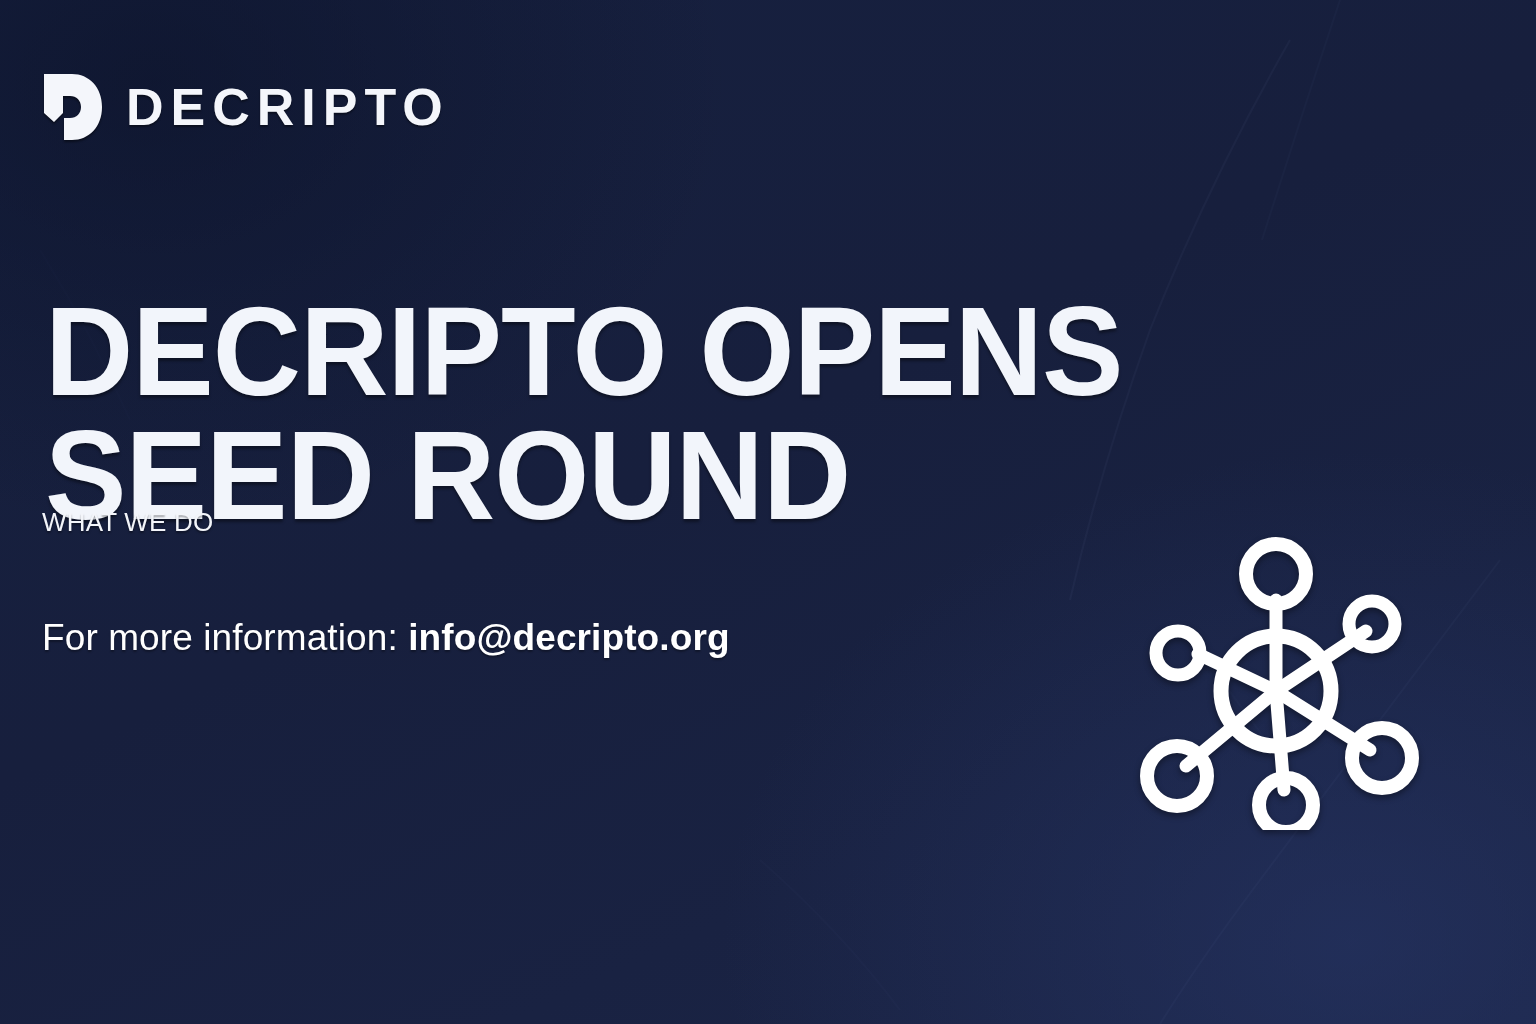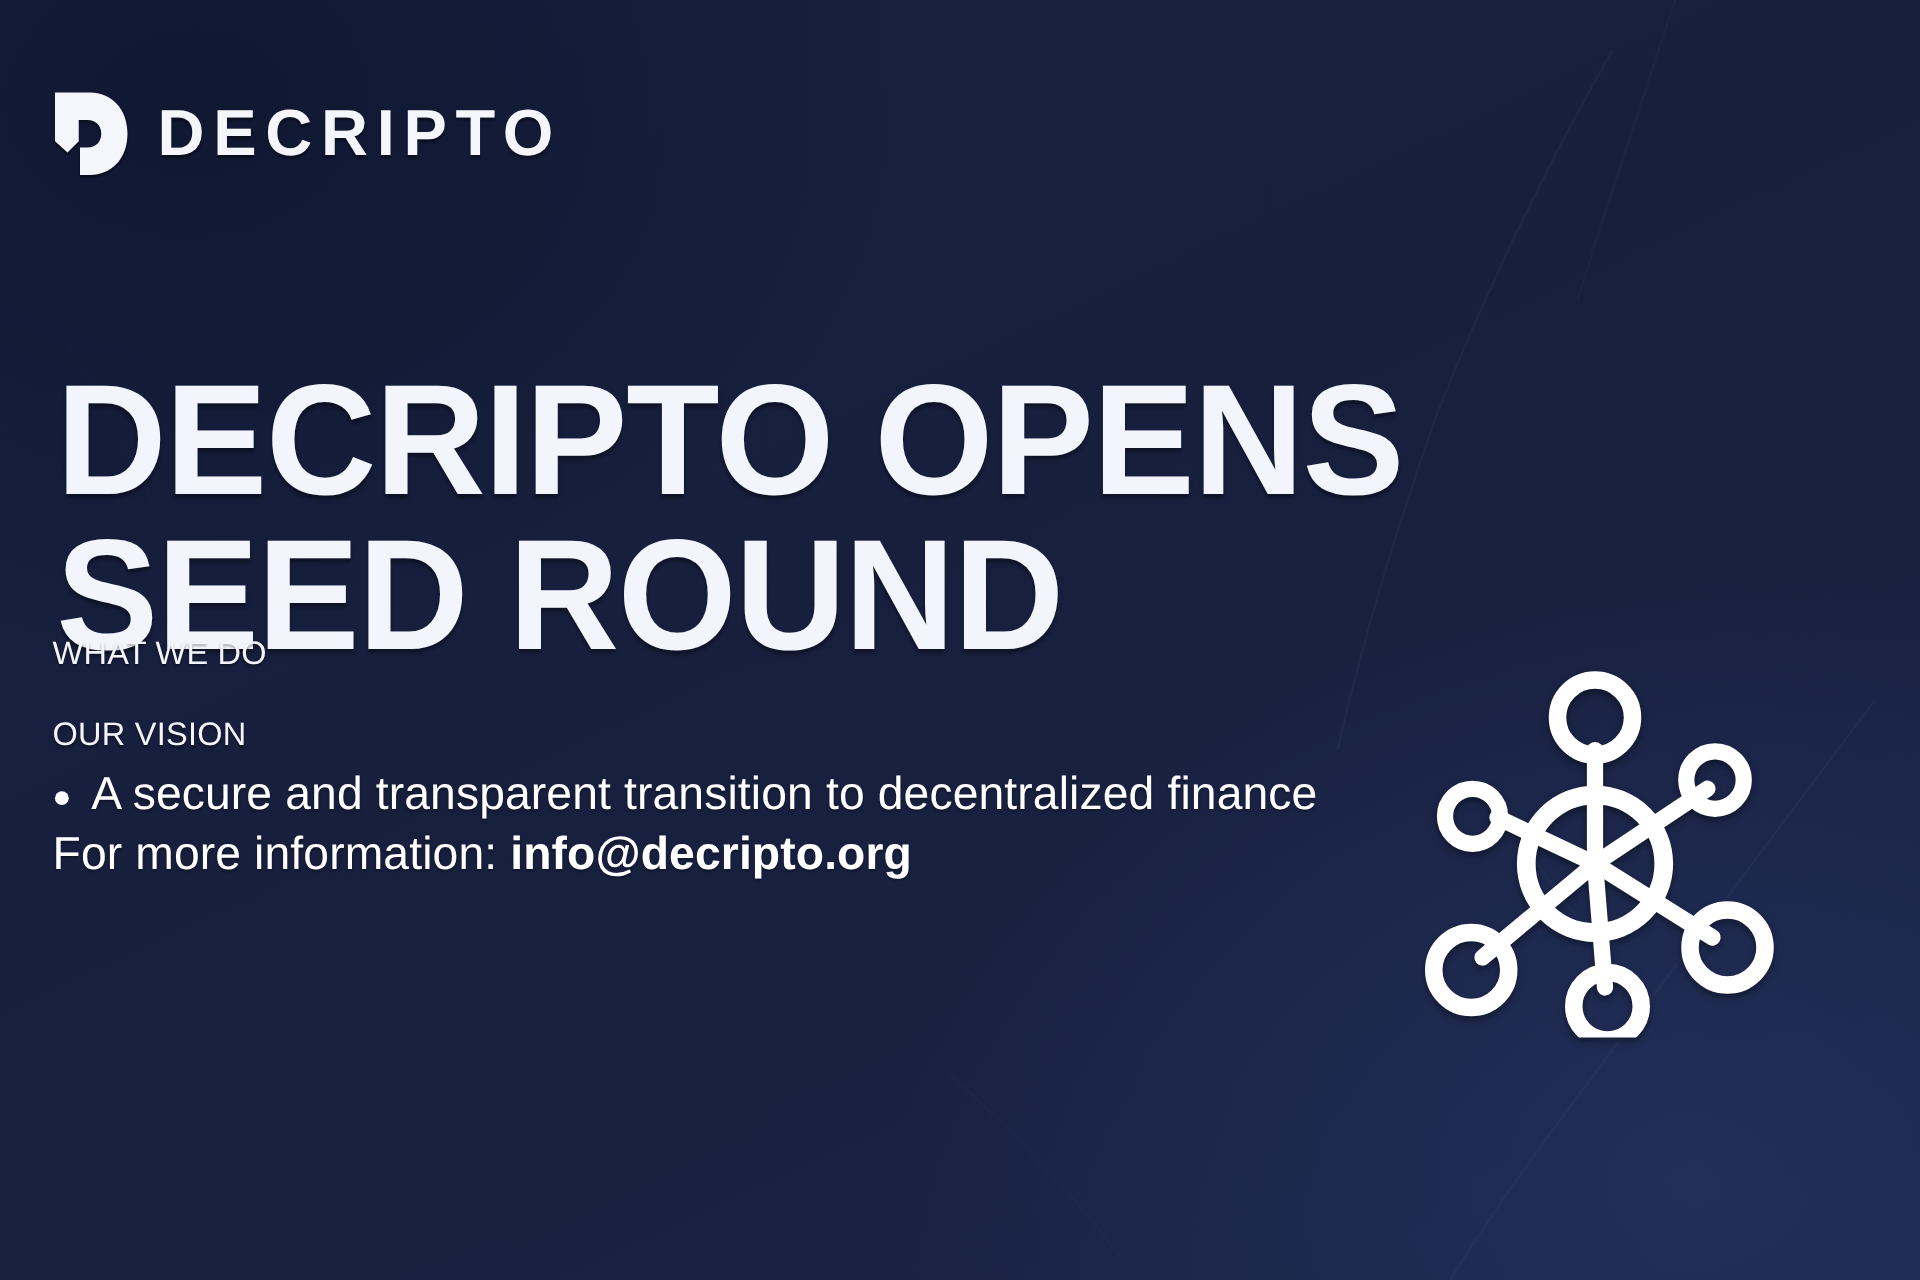--- a/index.html
+++ b/index.html
@@ -113,20 +113,21 @@
     left: 2px;
     top: 24px;
     width: 11px;
     height: 11px;
     border-radius: 50%;
     background: #ffffff;
   }
   .block-gap { height: 36px; }
 
   .contact {
+    margin-top: 44px;
     font-size: 37px;
     font-weight: 400;
     color: #ffffff;
     letter-spacing: 0.1px;
     text-shadow: 0 2px 2px rgba(0,0,0,0.32);
     white-space: nowrap;
   }
   .contact .email {
     font-weight: 700;
     color: #ffffff;
@@ -169,26 +170,20 @@
   </h1>
 
   <div class="content">
 
     <div>
       <div class="sec-title">WHAT WE DO</div>
     </div>
 
     <div class="block-gap"></div>
 
-    <div>
-      <div class="sec-title">OUR VISION</div>
-      <ul class="bullets">
-        <li>A secure and transparent transition to decentralized finance</li>
-      </ul>
-    </div>
 
     <div class="contact">
       <span>For more information:</span>
       <span class="email">info@decripto.org</span>
     </div>
 
   </div>
 
   <svg class="network" viewBox="0 0 296 302" aria-hidden="true">
     <g stroke="#ffffff" stroke-width="13" fill="none" stroke-linecap="round">

